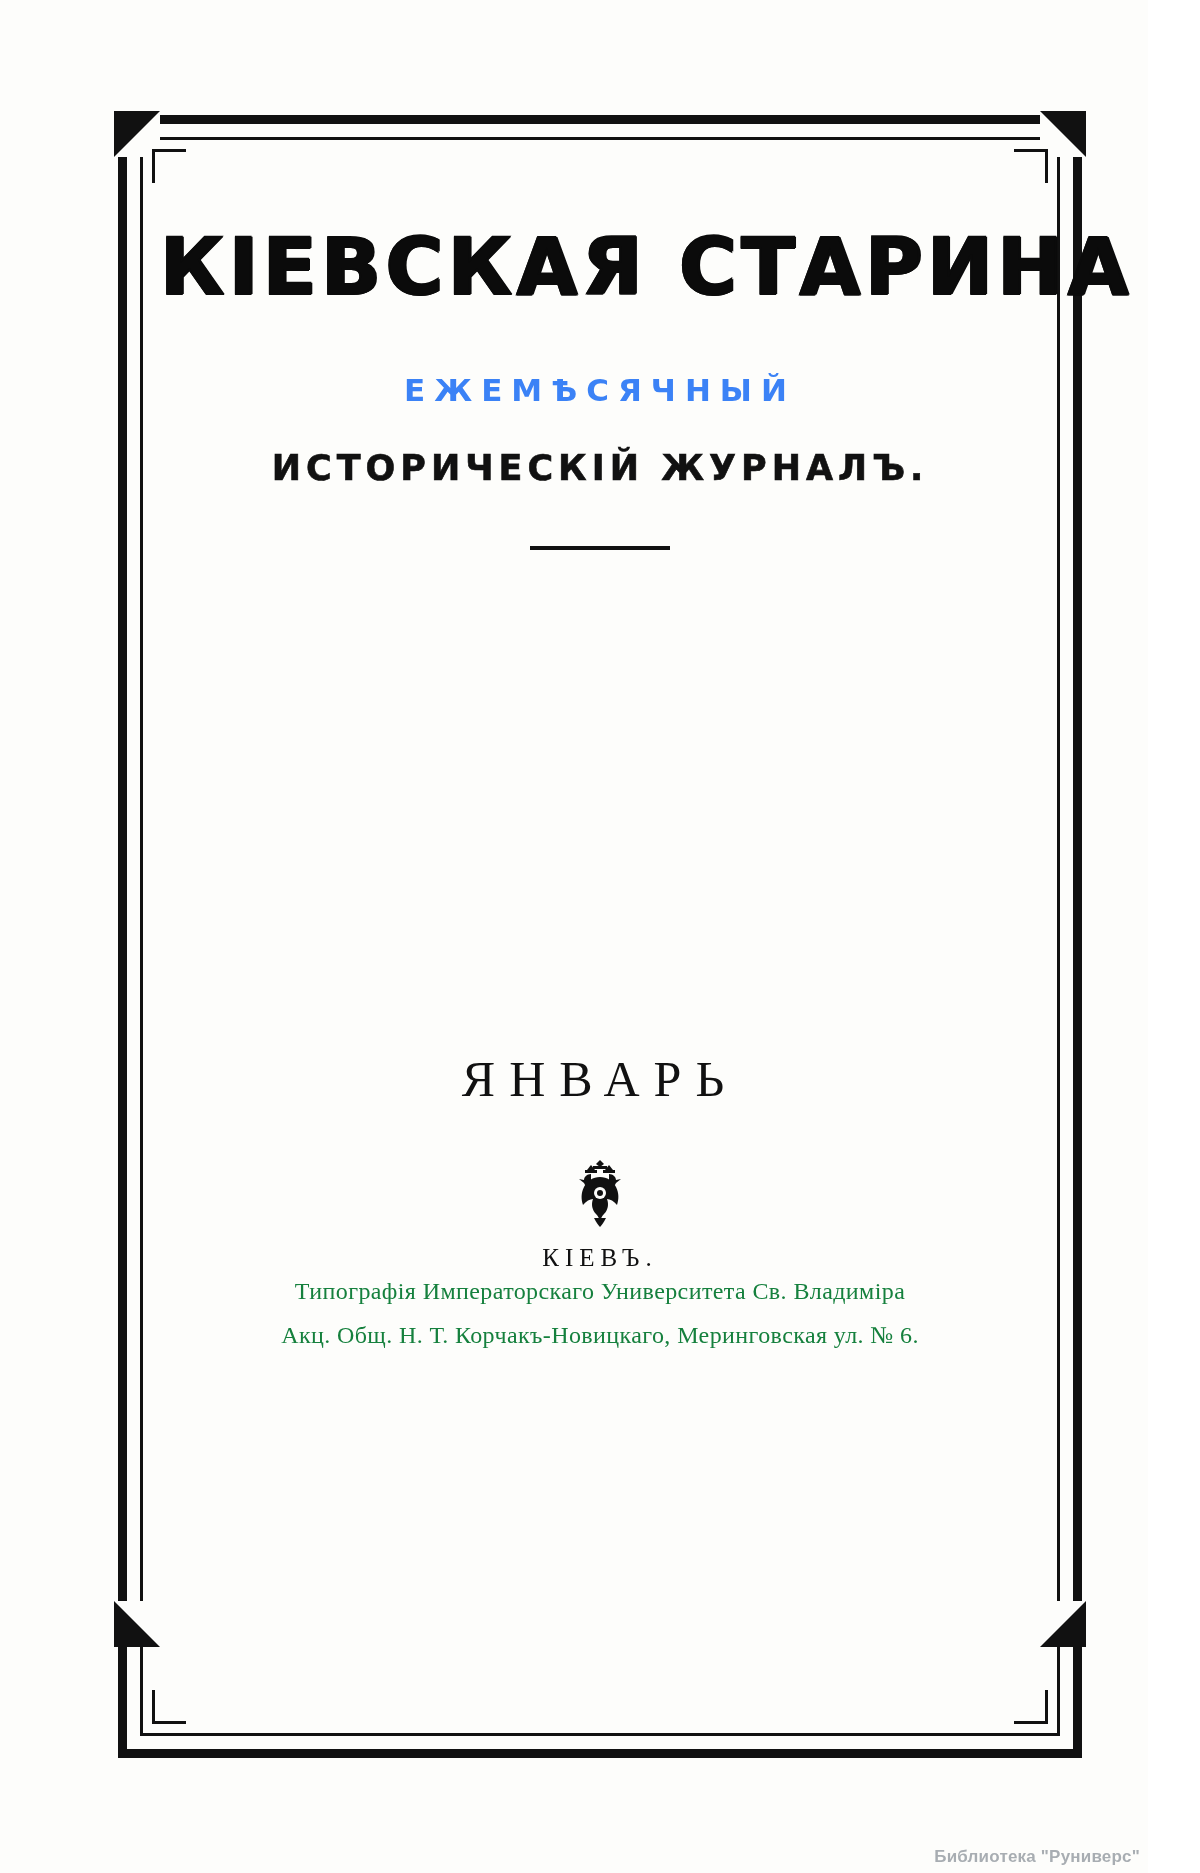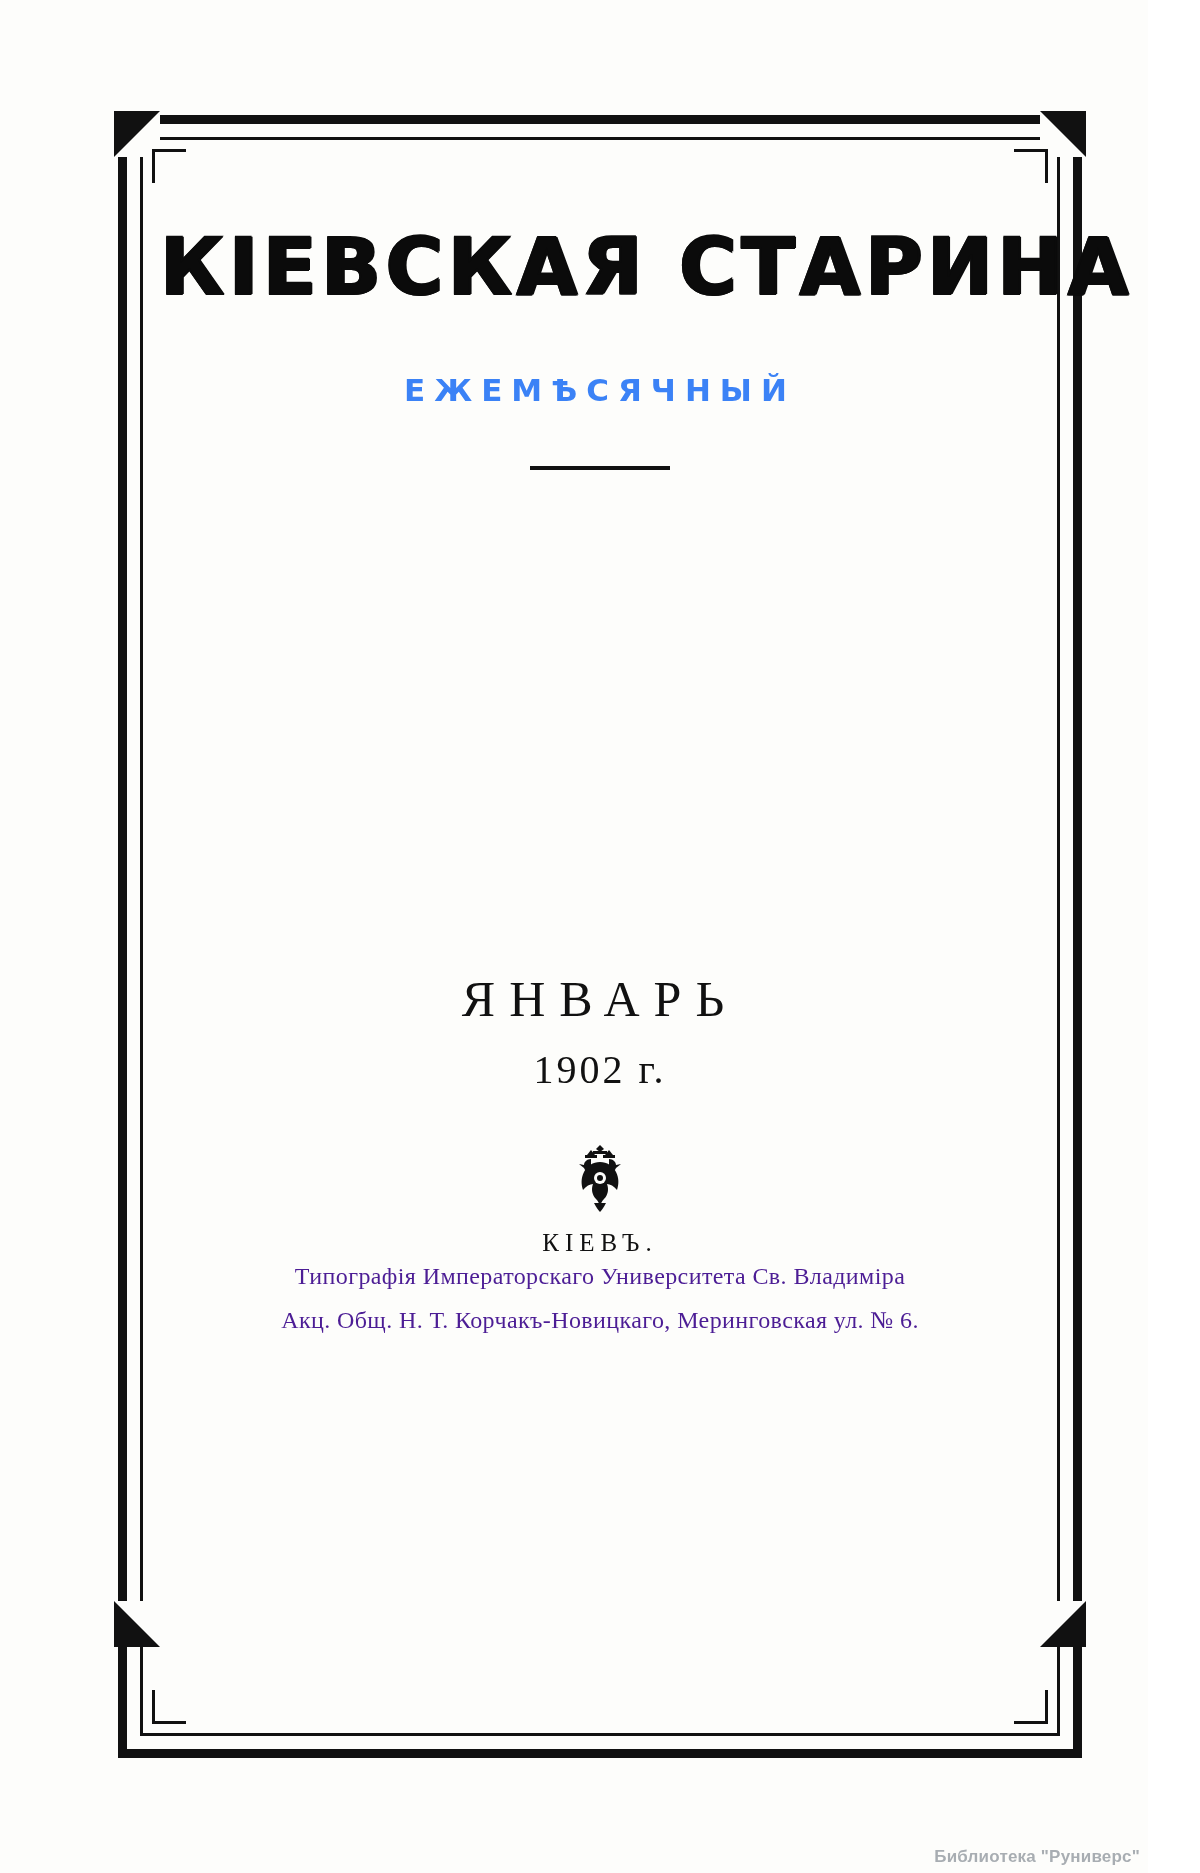--- a/index.html
+++ b/index.html
@@ -157,21 +157,21 @@
     font-family: "Liberation Serif", serif;
     font-size: 25px;
     letter-spacing: 6px;
     color: #111;
   }
   .imprint-line {
     margin-top: 6px;
     font-family: "Liberation Serif", serif;
     font-size: 24px;
     letter-spacing: 0.4px;
-    color: #4c1d95;
+    color: #15803d;
     white-space: nowrap;
   }
   .imprint-line.l2 { margin-top: 17px; }
 
   
   .watermark {
     position: absolute;
     right: 8px;
     bottom: 6px;
     font-family: "Liberation Sans", sans-serif;
@@ -199,26 +199,26 @@
   <div class="hook tr"></div>
   <div class="hook bl"></div>
   <div class="hook br"></div>
 
   <div class="content">
 
     <div class="title-main">КІЕВСКАЯ СТАРИНА</div>
 
     <div class="subtitle-1">ЕЖЕМѢСЯЧНЫЙ</div>
 
+    <div class="subtitle-2">ИСТОРИЧЕСКІЙ ЖУРНАЛЪ.</div>
 
     <div class="rule"></div>
 
     <div class="issue-month">ЯНВАРЬ</div>
 
-    <div class="issue-year">1902 г.</div>
 
     <div class="emblem">
       <svg width="74" height="74" viewBox="0 0 74 74" aria-hidden="true">
         <g fill="#111">
 
           <path d="M24 10 l4 -5 4 5 z"></path>
           <path d="M42 10 l4 -5 4 5 z"></path>
           <rect x="22" y="10" width="12" height="3"></rect>
           <rect x="40" y="10" width="12" height="3"></rect>
           <path d="M33 4 l4 -4 4 4 -4 3 z"></path>

